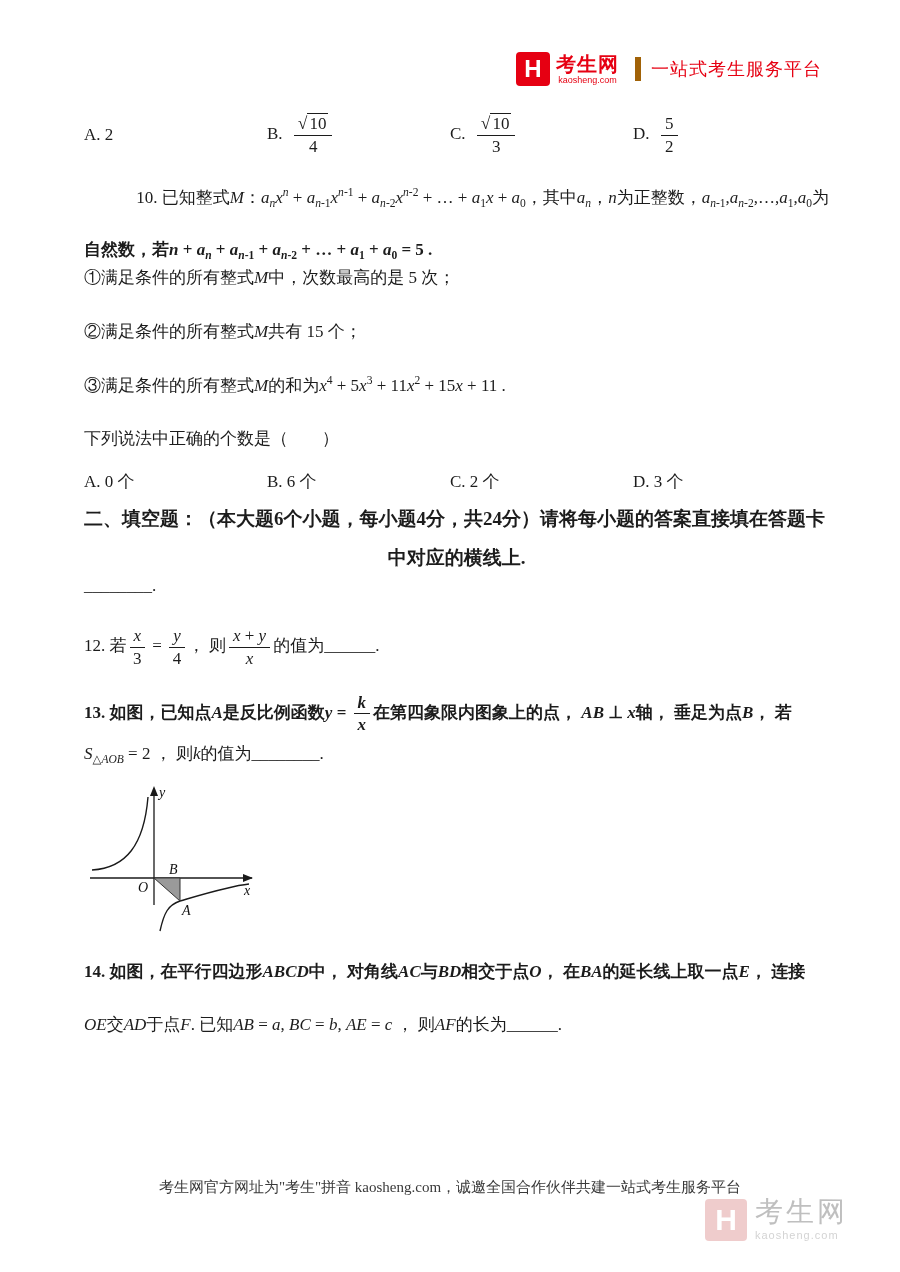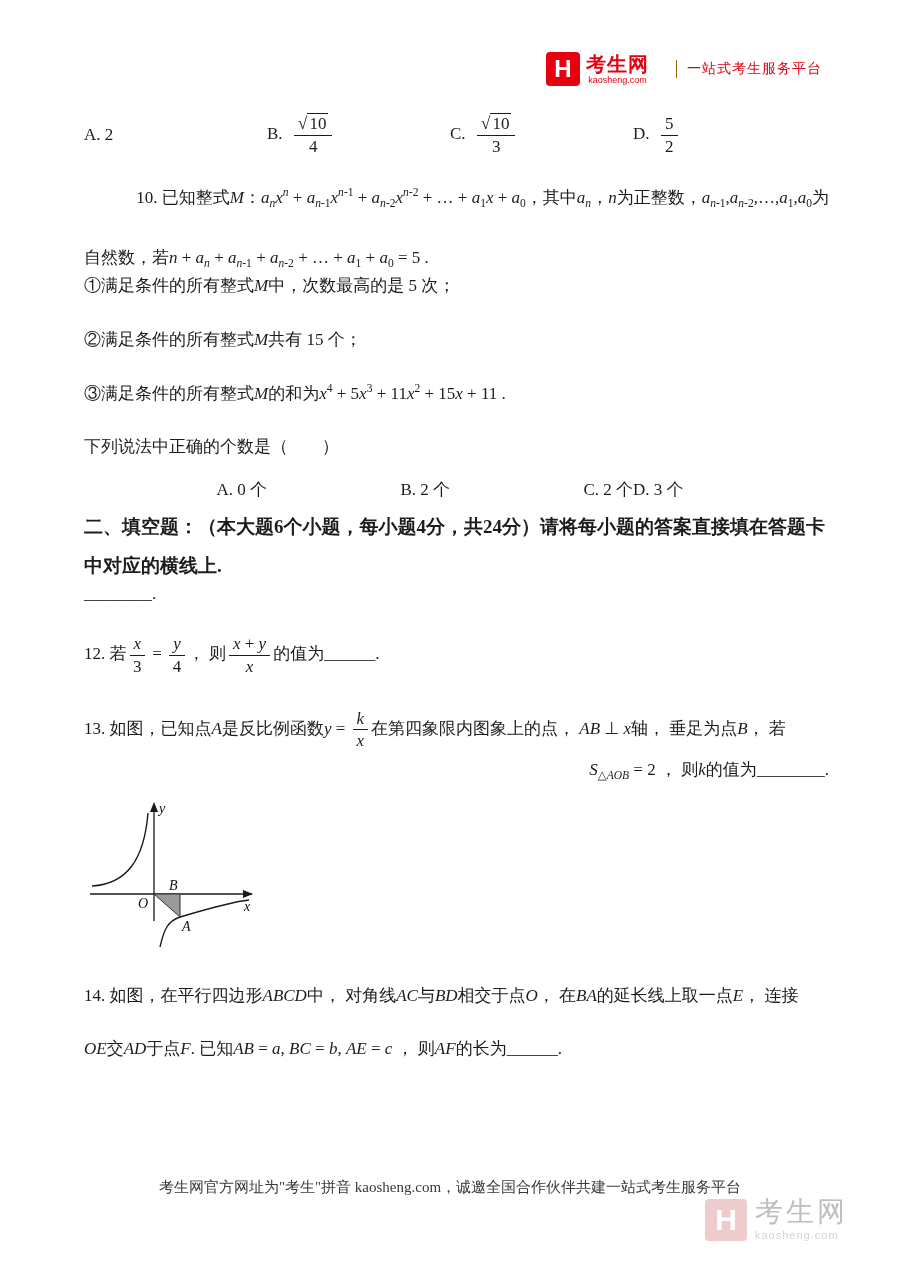--- a/index.html
+++ b/index.html
@@ -7,28 +7,28 @@
         font-family:"Liberation Serif",serif;font-size:17px;color:#1c1c1c;}
   
   .logo{position:absolute;top:52px;right:78px;display:flex;align-items:center;}
   .logo-icon{width:34px;height:34px;background:#e60012;color:#fff;border-radius:4px;
              font-family:"Liberation Sans",sans-serif;font-weight:bold;font-size:24px;
              line-height:34px;text-align:center;}
   .logo-col{margin-left:6px;display:flex;flex-direction:column;align-items:center;}
   .logo-brand{color:#e60012;font-weight:bold;font-size:20px;line-height:1.05;letter-spacing:1px;
               font-family:"Liberation Sans",sans-serif;}
   .logo-domain{color:#e60012;font-size:9px;font-family:"Liberation Sans",sans-serif;}
-  .logo-tagline{color:#e60012;font-size:14px;font-family:"Liberation Sans",sans-serif;
-                margin-left:27px;padding-left:10px;border-left:1px solid #a16207;letter-spacing:1px;}
+  .logo-tagline{color:#e60012;font-size:18px;font-family:"Liberation Sans",sans-serif;
+                margin-left:16px;padding-left:10px;border-left:6px solid #a16207;letter-spacing:1px;}
   
   .content{position:absolute;left:84px;top:112px;width:745px;}
   p{margin:0;line-height:1.55;}
   .nowrap{white-space:nowrap;}
-  .mt26{margin-top:26px;text-align:right;} .mt16{} .mt14{margin-top:32px;}
-  .mt12{margin-top:27px;} .mt8{margin-top:8px;} .mt6{margin-top:6px;text-align:right;}
+  .mt26{margin-top:26px;text-align:right;} .mt16{} .mt14{margin-top:24px;font-weight:bold;}
+  .mt12{margin-top:27px;} .mt8{margin-top:8px;text-align:center;} .mt6{margin-top:6px;}
   .opt-row{display:flex;align-items:center;min-height:46px;}
   .opt-row .opt{width:183px;}
   .opt-row .opt:last-child{width:auto;}
   .sec-head{font-weight:bold;font-size:19px;line-height:1.6;}
   
   i{font-family:"Liberation Serif",serif;}
   sub,sup{font-size:0.68em;}
   .frac{display:inline-block;vertical-align:middle;text-align:center;line-height:1.15;margin:0 3px;}
   .frac .num{display:block;border-bottom:1px solid #1c1c1c;padding:0 4px 1px;}
   .frac .den{display:block;padding-top:1px;}
@@ -74,21 +74,21 @@
     </div>
 
     <p class="mt26 nowrap">10. 已知整式<i>M</i>：<i>a</i><sub><i>n</i></sub><i>x</i><sup><i>n</i></sup> + <i>a</i><sub><i>n</i>-1</sub><i>x</i><sup><i>n</i>-1</sup> + <i>a</i><sub><i>n</i>-2</sub><i>x</i><sup><i>n</i>-2</sup> + … + <i>a</i><sub>1</sub><i>x</i> + <i>a</i><sub>0</sub>，其中<i>a</i><sub><i>n</i></sub>，<i>n</i>为正整数，<i>a</i><sub><i>n</i>-1</sub>,<i>a</i><sub><i>n</i>-2</sub>,…,<i>a</i><sub>1</sub>,<i>a</i><sub>0</sub>为</p>
     <p class="mt14 nowrap">自然数，若<i>n</i> + <i>a</i><sub><i>n</i></sub> + <i>a</i><sub><i>n</i>-1</sub> + <i>a</i><sub><i>n</i>-2</sub> + … + <i>a</i><sub>1</sub> + <i>a</i><sub>0</sub> = 5 .</p>
     <p class="mt16 nowrap">①满足条件的所有整式<i>M</i>中，次数最高的是 5 次；</p>
     <p class="mt12 nowrap">②满足条件的所有整式<i>M</i>共有 15 个；</p>
     <p class="mt12 nowrap">③满足条件的所有整式<i>M</i>的和为<i>x</i><sup>4</sup> + 5<i>x</i><sup>3</sup> + 11<i>x</i><sup>2</sup> + 15<i>x</i> + 11 .</p>
     <p class="mt12 nowrap">下列说法中正确的个数是（　　）</p>
     <div class="opt-row mt6">
       <span class="opt">A. 0 个</span>
-      <span class="opt">B. 2 个</span>
+      <span class="opt">B. 6 个</span>
       <span class="opt">C. 2 个</span>
       <span class="opt">D. 3 个</span>
     </div>
 
     <p class="sec-head mt16 nowrap">二、填空题：（本大题6个小题，每小题4分，共24分）请将每小题的答案直接填在答题卡</p>
     <p class="sec-head mt8 nowrap">中对应的横线上.</p>
 
     <p class="mt16 nowrap">________.</p>
 
     <p class="mt12 nowrap">12. 若<span class="frac"><span class="num"><i>x</i></span><span class="den">3</span></span> = <span class="frac"><span class="num"><i>y</i></span><span class="den">4</span></span>，&nbsp;则<span class="frac"><span class="num"><i>x</i> + <i>y</i></span><span class="den"><i>x</i></span></span>的值为______.</p>

